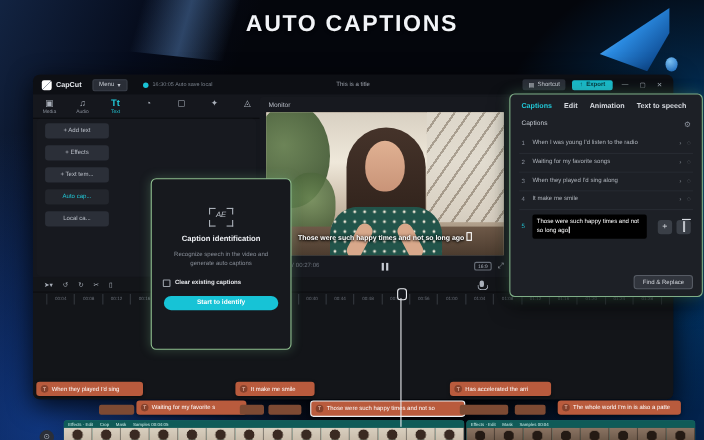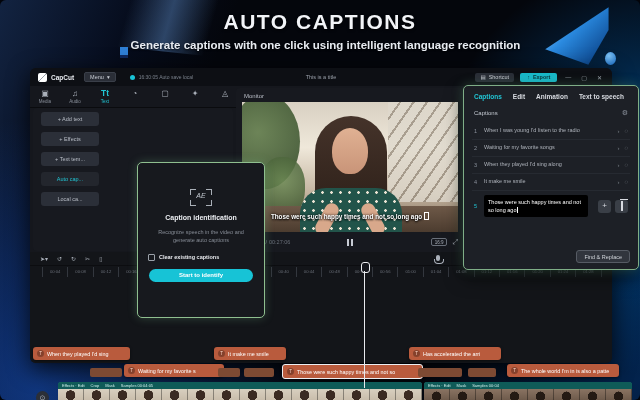--- a/index.html
+++ b/index.html
@@ -3,21 +3,21 @@
 <meta charset="utf-8">
 <style>
   html,body{margin:0;padding:0;background:#02040a;}
   #stage{position:relative;width:640px;height:400px;overflow:hidden;
     font-family:"Liberation Sans",sans-serif;
     background:
       radial-gradient(circle at 6% 98%, rgba(25,90,210,.55), transparent 38%),
       radial-gradient(circle at 101% 42%, rgba(0,130,240,.5), transparent 30%),
       radial-gradient(circle at 100% 95%, rgba(0,90,200,.35), transparent 30%),
       linear-gradient(112deg, rgba(70,140,255,.22) 0%, rgba(20,60,160,.10) 18%, transparent 30%),
-      #04060c; border-radius: 6px;}
+      #04060c;}
   .streak{position:absolute;left:-40px;top:-18px;width:420px;height:70px;
     background:linear-gradient(100deg,transparent 40%,rgba(120,180,255,.35) 50%,transparent 60%);
     transform:rotate(6deg);pointer-events:none;}
   
   .banner-title{position:absolute;top:10px;left:0;width:100%;text-align:center;
     color:#f2f4f8;font-size:21px;font-weight:bold;letter-spacing:1.5px;
     text-shadow:0 1px 3px rgba(0,0,0,.8);}
   .banner-sub{position:absolute;top:39px;left:0;width:100%;text-align:center;
     color:#e8ecf2;font-size:11.5px;font-weight:bold;text-shadow:0 1px 2px rgba(0,0,0,.8);}
   .blue-square{display:inline-block;width:8px;height:8px;background:#2f7fd6;margin-right:3px;
@@ -169,23 +169,20 @@
     background:#15171d;z-index:6;}
   .ph-line{position:absolute;left:364px;top:271px;width:1px;height:117px;background:#e8eaee;z-index:6;}
 </style>
 </head>
 <body>
 
 <div id="stage">
   <div class="streak"></div>
 
   <div class="banner-title">AUTO CAPTIONS</div>
-  <div class="banner-sub">
-    <span class="blue-square"></span><span>Generate captions with one click using intelligent language recognition</span>
-  </div>
   <div class="cone"></div>
   <div class="cone-dot"></div>
 
   <div class="win">
 
     <div class="topbar">
       <div class="doc-title">This is a title</div>
       <div class="logo"></div>
       <div class="appname">CapCut</div>
       <div class="menu-btn">

